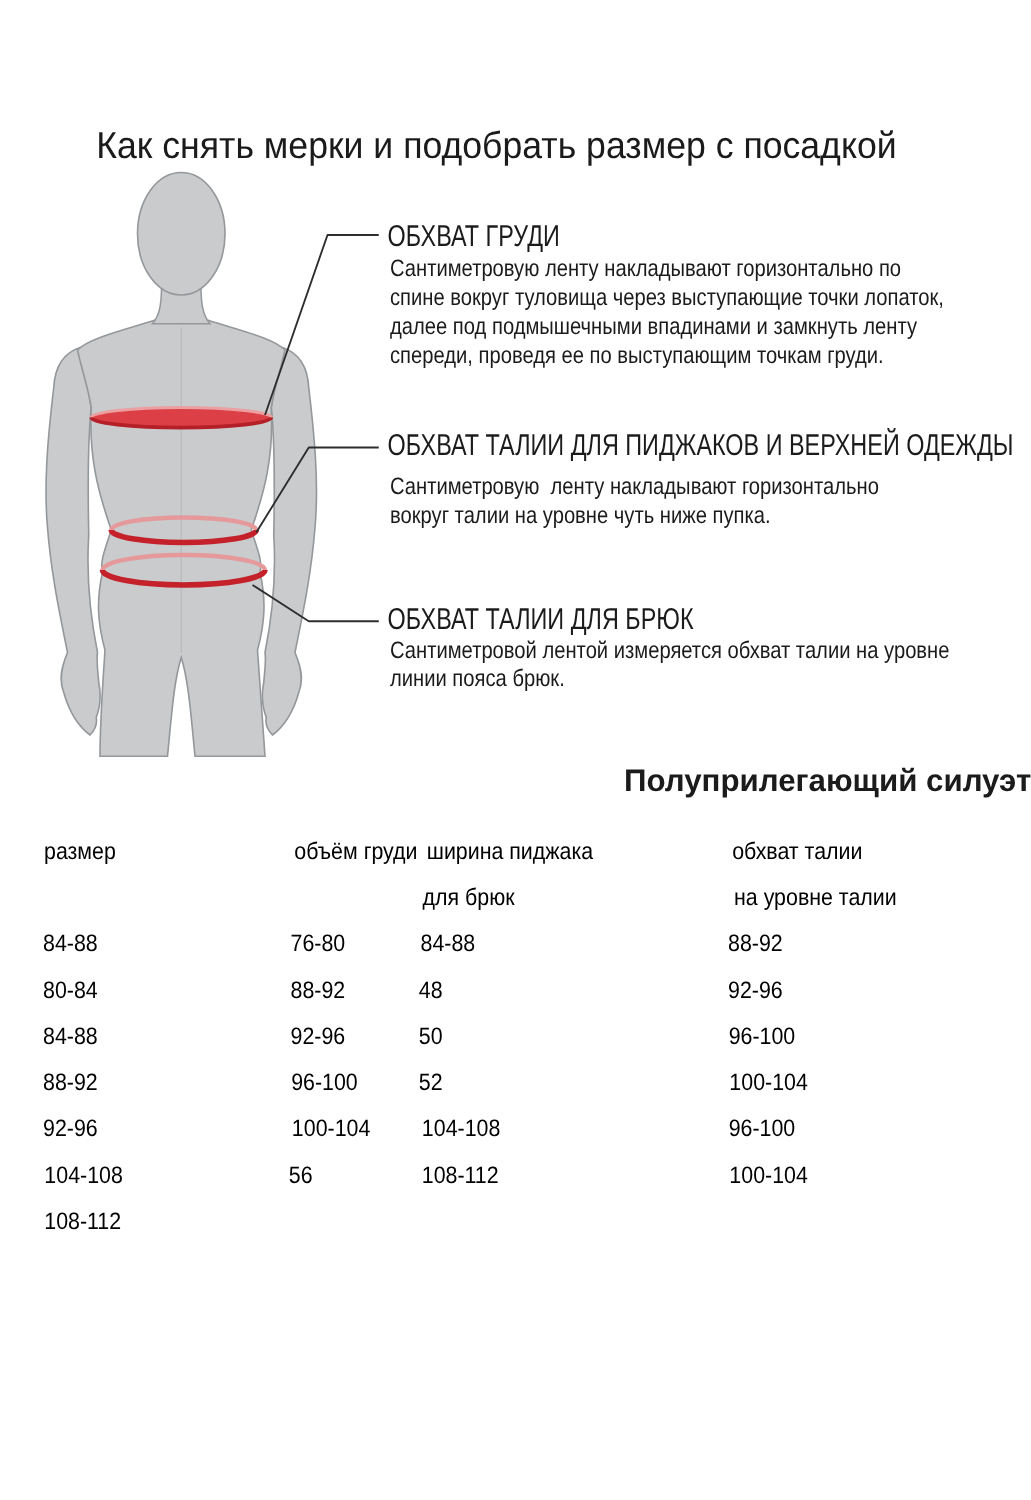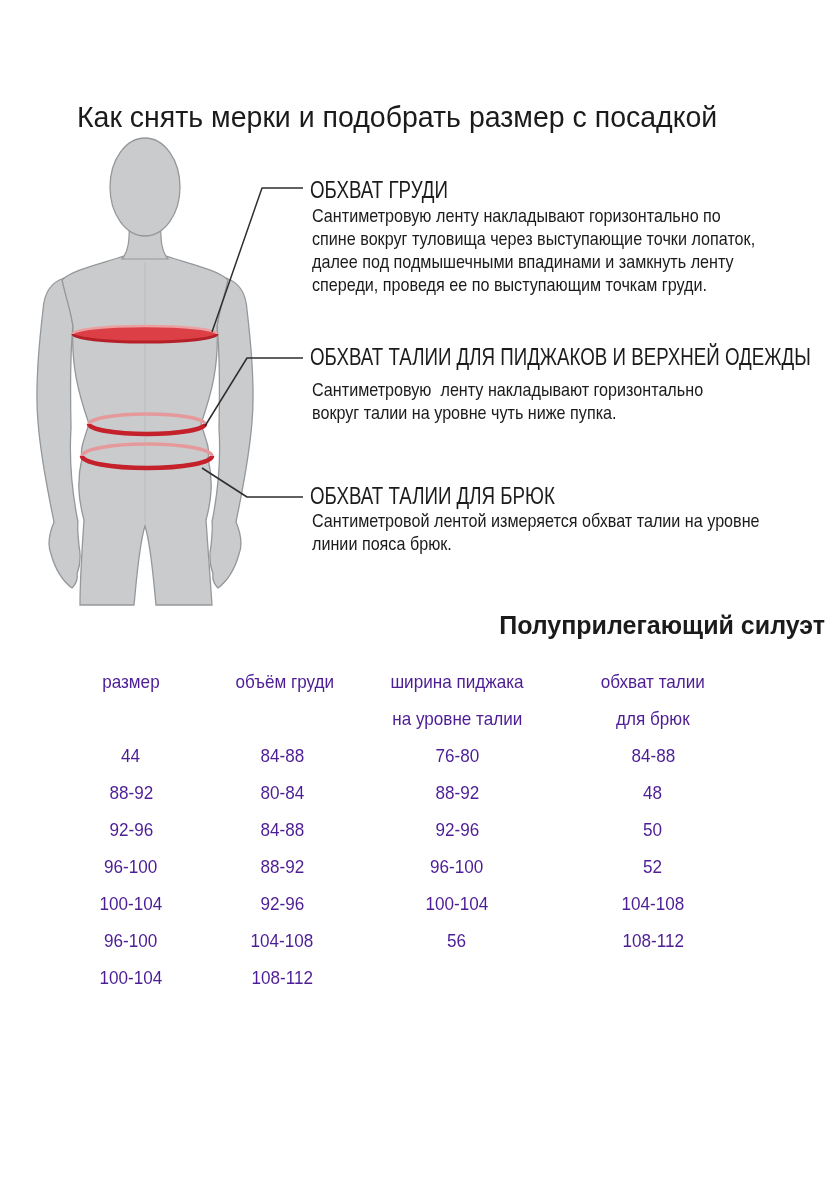--- a/index.html
+++ b/index.html
@@ -33,21 +33,21 @@
     left:0;top:611px;width:825px;text-align:center;
     font-size:25px;font-weight:700;white-space:nowrap;
   }
   
   .size-table{
     left:32px;top:663px;width:694px;
     display:grid;grid-template-columns:198px 104px 246px 146px;
     grid-auto-rows:37px;
   }
   .cell{
-    text-align:center;font-size:19px;line-height:37px;color:#4c1d95;
+    text-align:left;font-size:19px;line-height:37px;color:#000000;
     overflow:visible;
   }
   .cell > span{
     display:inline-block;transform:scaleX(0.9);transform-origin:50% 50%;
     white-space:nowrap;
   }
 </style>
 </head>
 <body>
 
@@ -118,24 +118,23 @@
 
 <div class="abs size-table">
 
   <div class="cell"><span>размер</span></div>
   <div class="cell"><span>объём груди</span></div>
   <div class="cell"><span>ширина пиджака</span></div>
   <div class="cell"><span>обхват талии</span></div>
 
   <div class="cell"><span></span></div>
   <div class="cell"><span></span></div>
+  <div class="cell"><span>для брюк</span></div>
   <div class="cell"><span>на уровне талии</span></div>
-  <div class="cell"><span>для брюк</span></div>
 
-  <div class="cell"><span>44</span></div>
   <div class="cell"><span>84-88</span></div>
   <div class="cell"><span>76-80</span></div>
   <div class="cell"><span>84-88</span></div>
 
   <div class="cell"><span>88-92</span></div>
   <div class="cell"><span>80-84</span></div>
   <div class="cell"><span>88-92</span></div>
 
   <div class="cell"><span>48</span></div>
   <div class="cell"><span>92-96</span></div>

